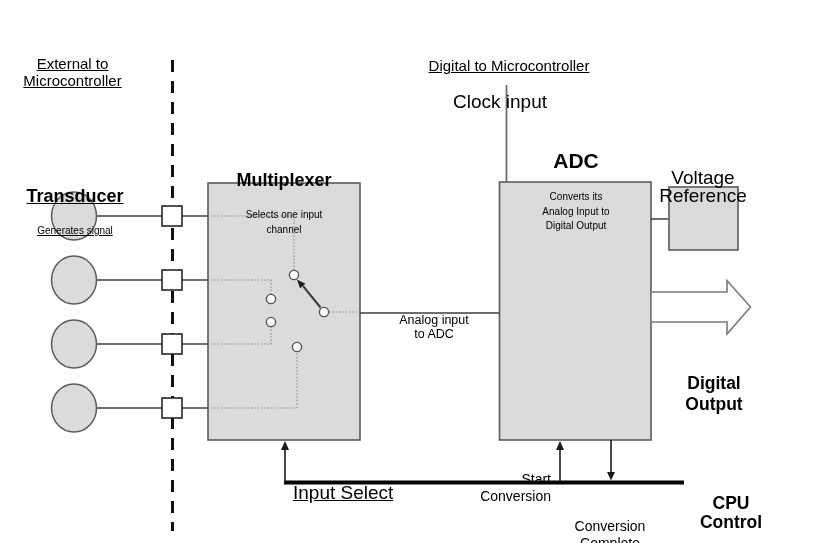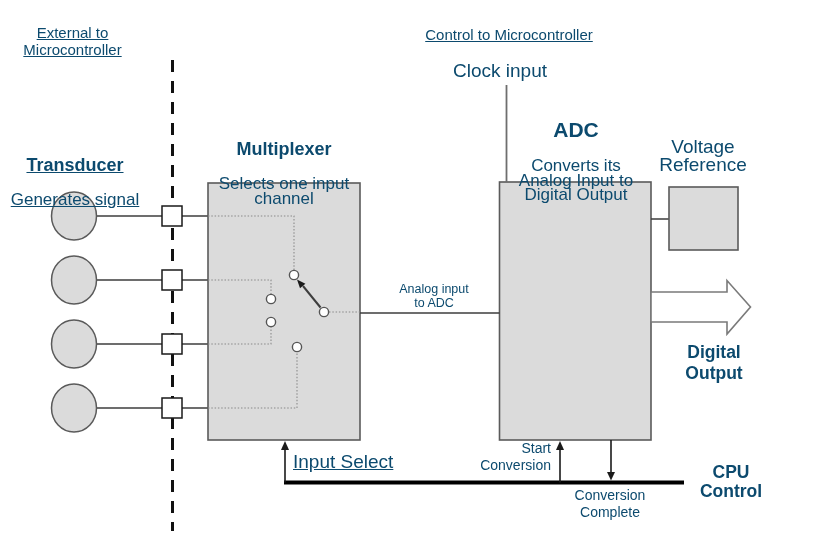--- a/index.html
+++ b/index.html
@@ -7,29 +7,30 @@
     position: relative;
     width: 822px;
     height: 543px;
     background: #ffffff;
     overflow: hidden;
     font-family: "Liberation Sans", sans-serif;
   }
   #shapes { position: absolute; left: 0; top: 0; }
   .lbl {
     position: absolute;
-    color: #0c4a6e;
+    color: #000000;
     text-align: center;
     white-space: pre-line;
+    margin-top: 31px;
   }
   .underline { text-decoration: underline; }
   .region { font-size: 15px; line-height: 17px; }
   .plain15 { font-size: 19px; line-height: 17.5px; }
   .block-title { font-size: 18px; font-weight: bold; line-height: 19px; }
-  .block-sub { font-size: 17px; line-height: 14.5px; }
+  .block-sub { font-size: 10px; line-height: 14.5px; }
   .adc-title { font-size: 21px; font-weight: bold; line-height: 23px; }
   .sig-small { font-size: 12.5px; line-height: 14px; }
   .sig-bold { font-size: 17.5px; font-weight: bold; line-height: 21px; }
   .sig-med { font-size: 14px; line-height: 16.5px; }
   .left-align { text-align: left; text-decoration: underline; }
   .right-align { text-align: right; }
 </style>
 </head>
 <body>
 
@@ -89,21 +90,21 @@
 
     <line x1="560" y1="482.5" x2="560" y2="448" stroke="#1a1a1a" stroke-width="1.6"></line>
     <polygon points="560,441 556,450 564,450" fill="#1a1a1a"></polygon>
 
     <line x1="611" y1="440" x2="611" y2="473" stroke="#1a1a1a" stroke-width="1.6"></line>
     <polygon points="611,480.5 607,472 615,472" fill="#1a1a1a"></polygon>
   </svg>
 
   <div class="lbl region underline" style="left:5px; top:24px; width:135px;">External to
 Microcontroller</div>
-  <div class="lbl region underline" style="left:409px; top:26px; width:200px;">Control to Microcontroller</div>
+  <div class="lbl region underline" style="left:409px; top:26px; width:200px;">Digital to Microcontroller</div>
 
   <div class="lbl plain15" style="left:450px; top:62px; width:100px;">Clock input</div>
 
   <div class="lbl" style="left:10px; top:138px; width:130px;text-decoration:underline;">
     <div class="block-title">Transducer</div>
     <div class="block-sub">Generates signal</div>
   </div>
 
   <div class="lbl" style="left:214px; top:122px; width:140px;">
     <div class="block-title">Multiplexer</div>

